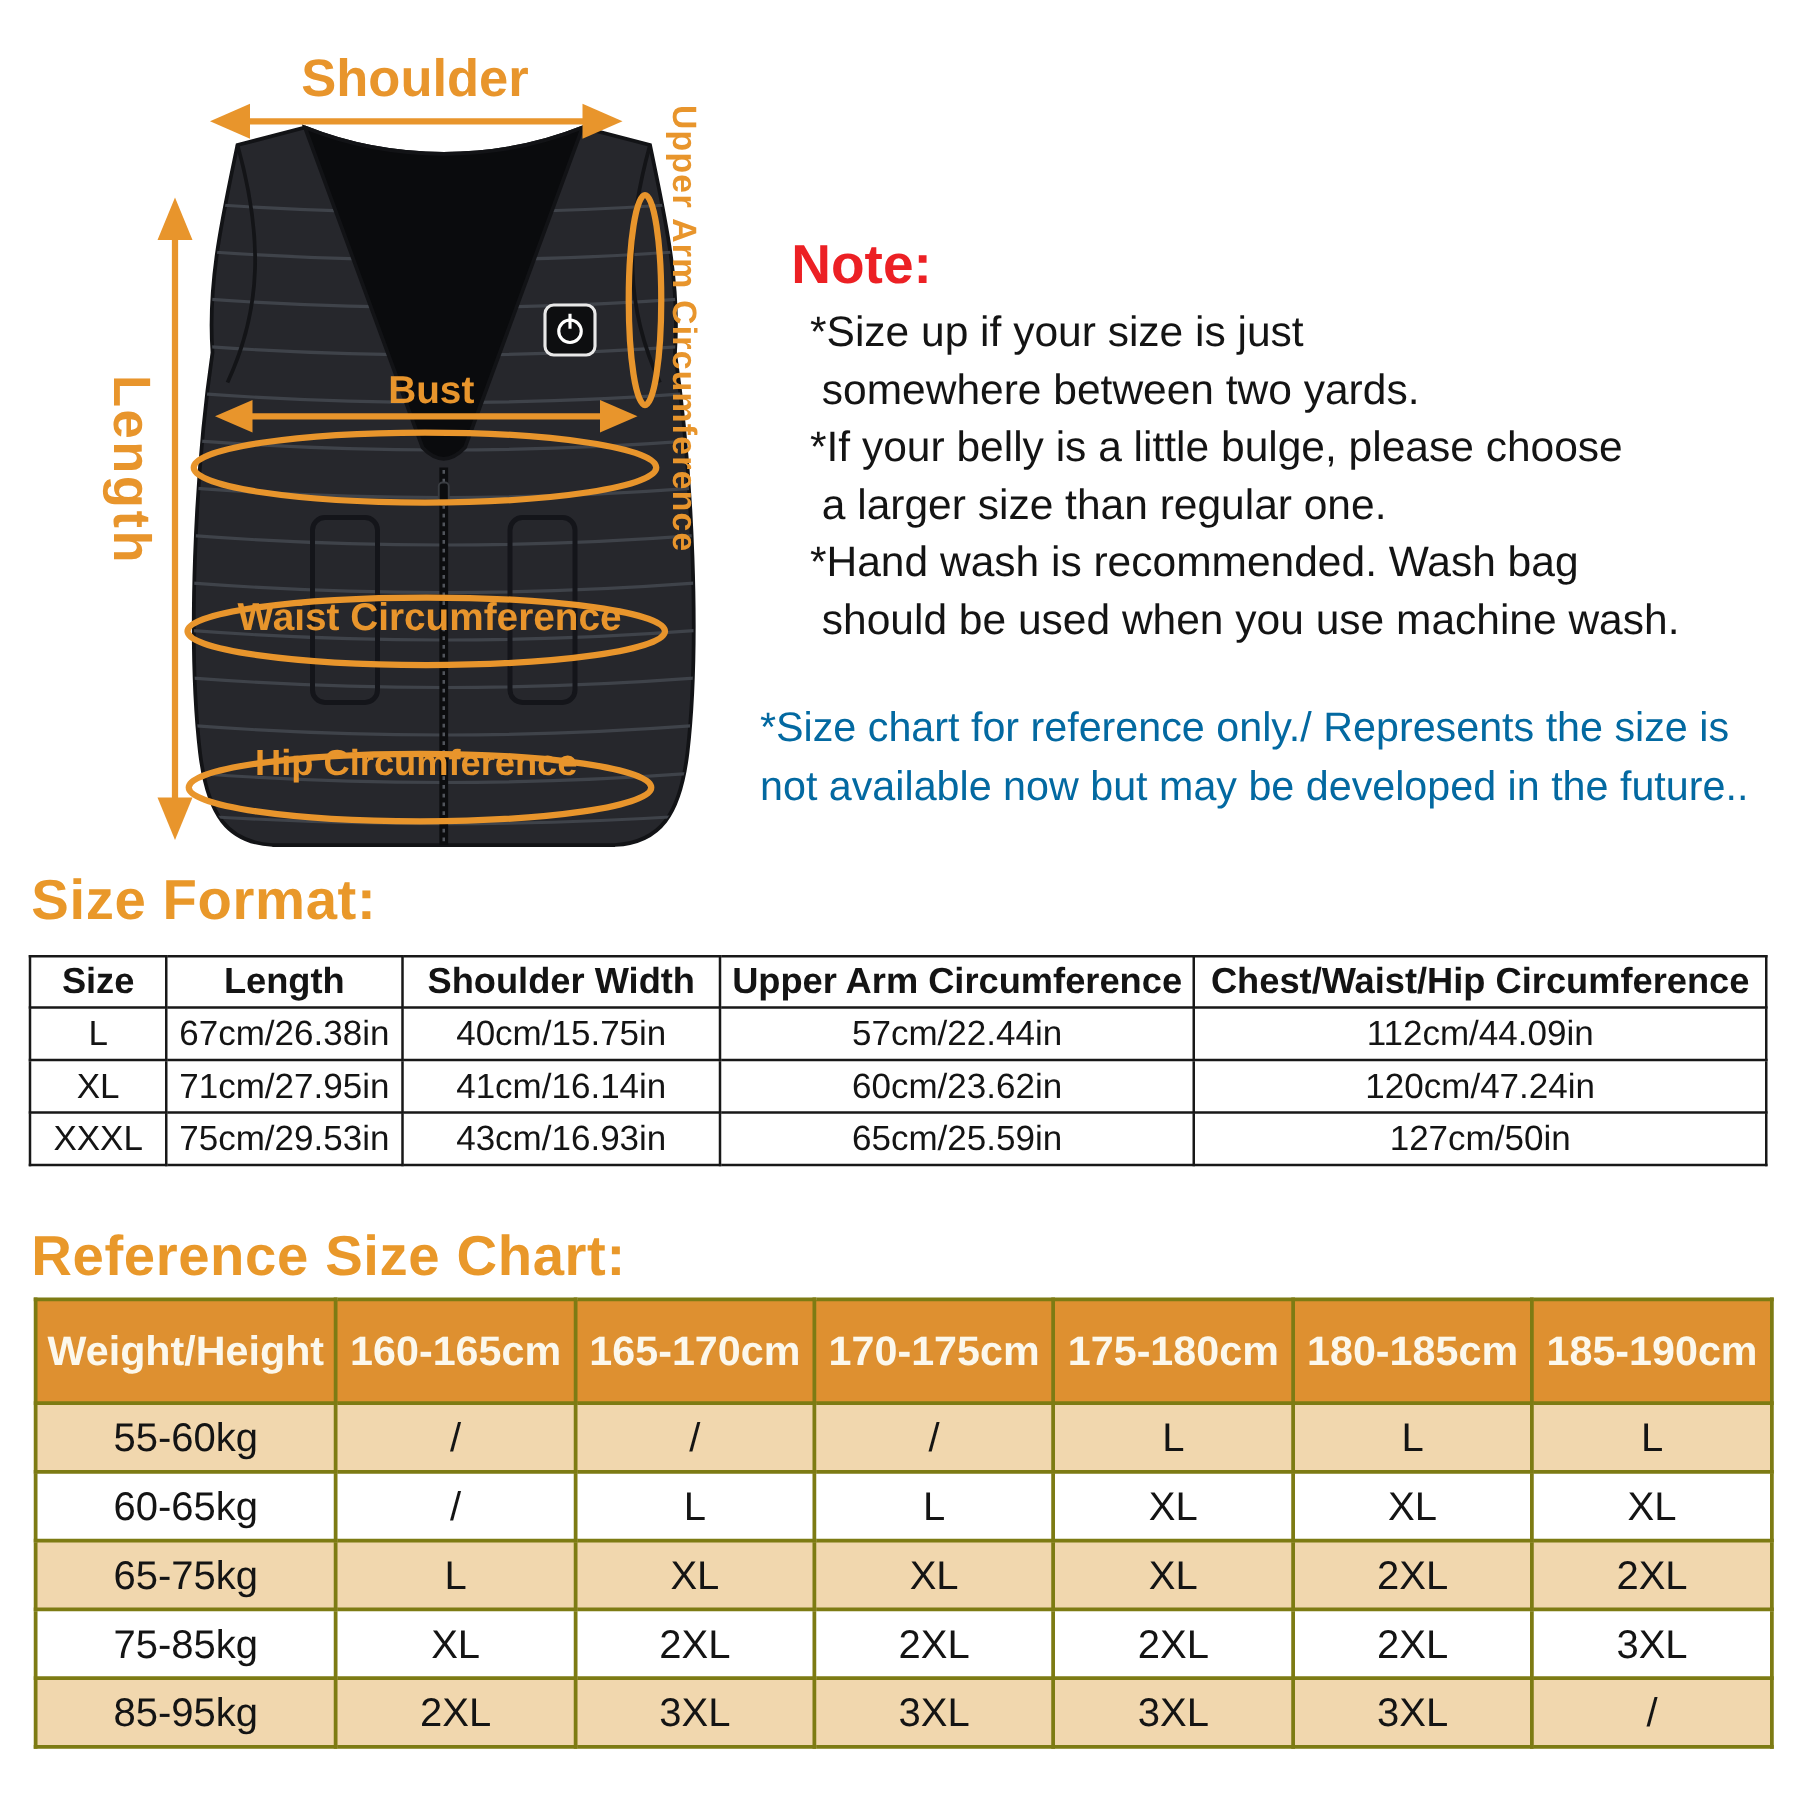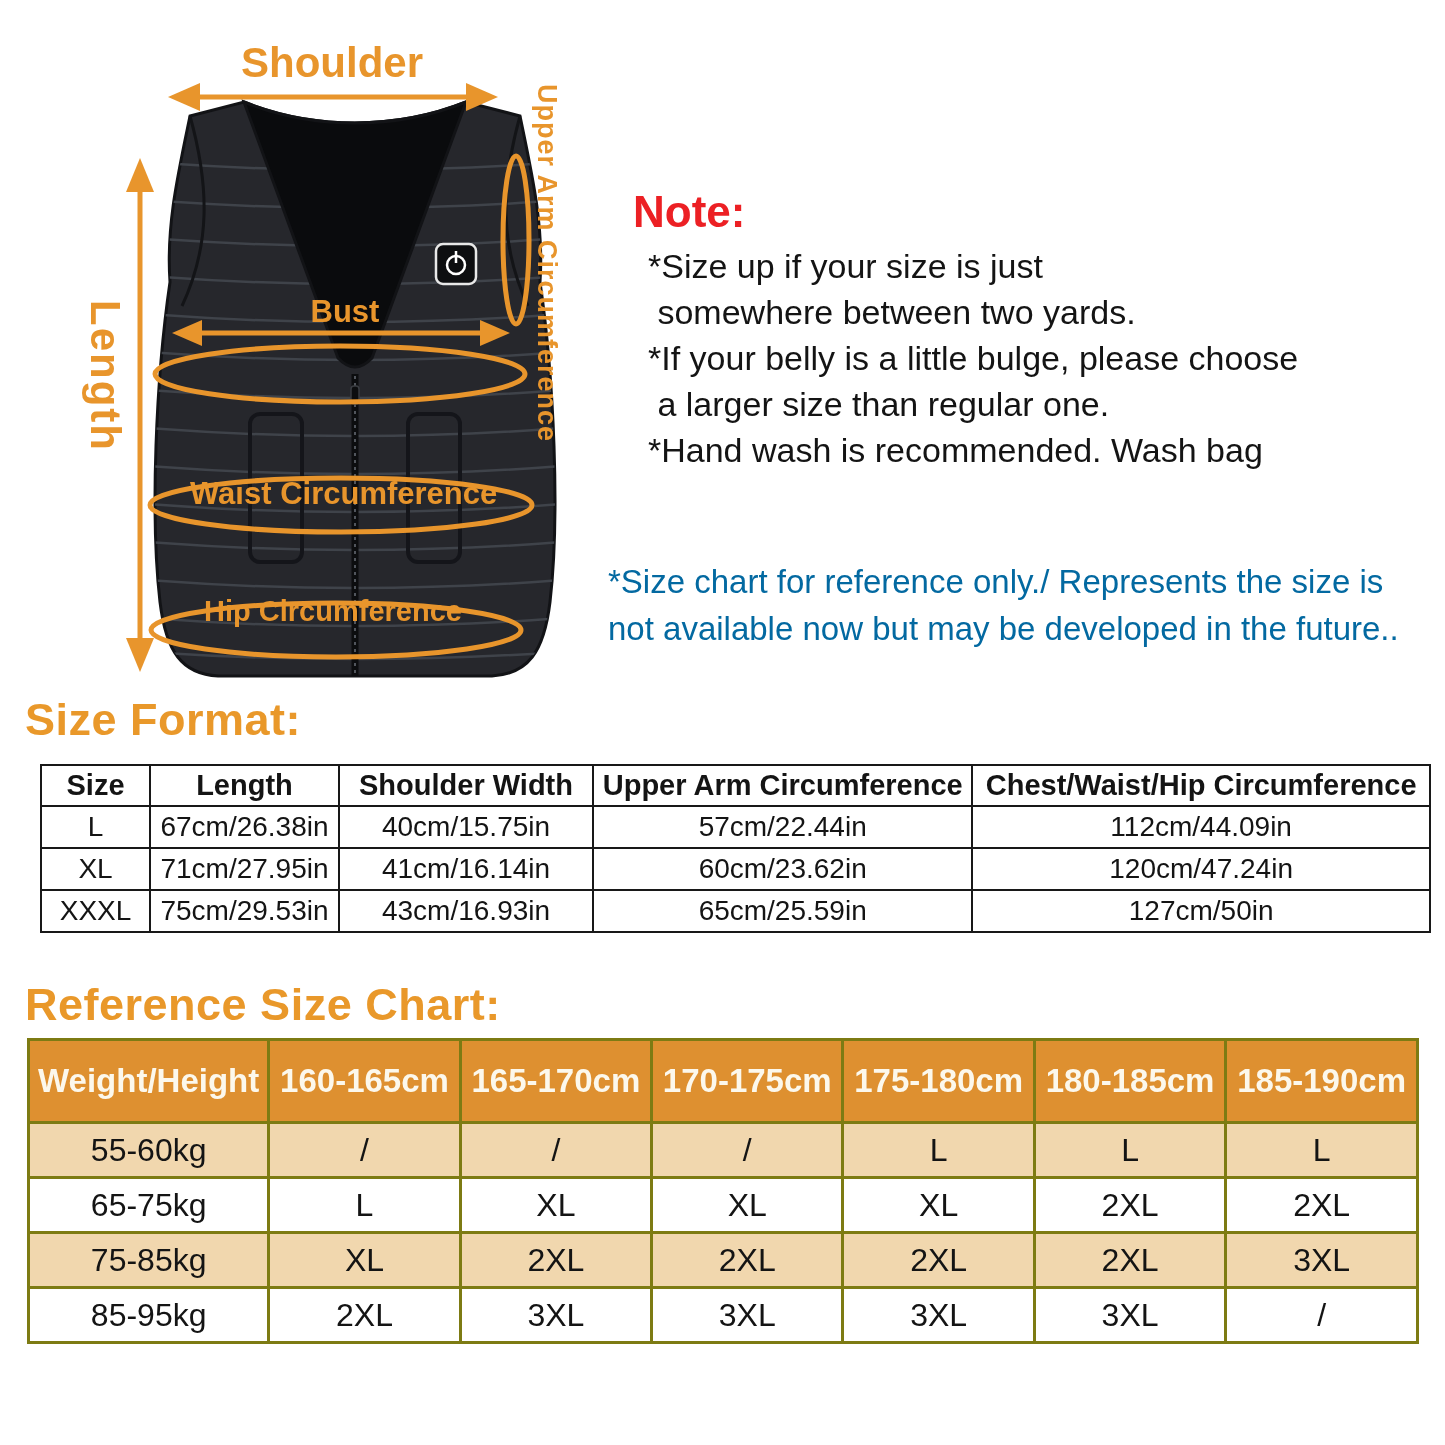--- a/index.html
+++ b/index.html
@@ -42,21 +42,20 @@
     color:#E9982A;line-height:1;letter-spacing:0.5px;text-align:center;
   }
   #size-format-heading{left:25px;top:697px;}
   #reference-heading{left:25px;top:982px;}
 
   
   #size-format-table{
     position:absolute;left:23px;top:764px;width:1391px;
     border-collapse:collapse;table-layout:fixed;
     font-size:28px;
-    margin-left:17px;
   }
   #size-format-table th,#size-format-table td{
     border:2px solid #181818;text-align:center;padding:0;
   }
   #size-format-table th{height:39px;font-size:29px;font-weight:bold;}
   #size-format-table td{height:40px;}
 
   
   #reference-table{
     position:absolute;left:27px;top:1038px;width:1392px;
@@ -157,20 +156,21 @@
   <span class="lbl center" id="hip-label">Hip Circumference</span>
 </div>
 
 <h2 class="abs" id="note-title" style="margin:0;">Note:</h2>
 <div class="abs" id="note-lines">
     <div class="line">*Size up if your size is just</div>
     <div class="line"> somewhere between two yards.</div>
     <div class="line">*If your belly is a little bulge, please choose</div>
     <div class="line"> a larger size than regular one.</div>
     <div class="line">*Hand wash is recommended. Wash bag</div>
+    <div class="line"> should be used when you use machine wash.</div>
   </div>
 
 <div class="abs" id="disclaimer">
     <div class="line">*Size chart for reference only./ Represents the size is</div>
     <div class="line">not available now but may be developed in the future..</div>
   </div>
 
 <h1 class="h-orange" id="size-format-heading">Size Format:</h1>
 <table id="size-format-table">
   <colgroup>
@@ -240,20 +240,29 @@
       <tr>
         <td>55-60kg</td>
         <td>/</td>
         <td>/</td>
         <td>/</td>
         <td>L</td>
         <td>L</td>
         <td>L</td>
       </tr>
       <tr>
+        <td>60-65kg</td>
+        <td>/</td>
+        <td>L</td>
+        <td>L</td>
+        <td>XL</td>
+        <td>XL</td>
+        <td>XL</td>
+      </tr>
+      <tr>
         <td>65-75kg</td>
         <td>L</td>
         <td>XL</td>
         <td>XL</td>
         <td>XL</td>
         <td>2XL</td>
         <td>2XL</td>
       </tr>
       <tr>
         <td>75-85kg</td>

